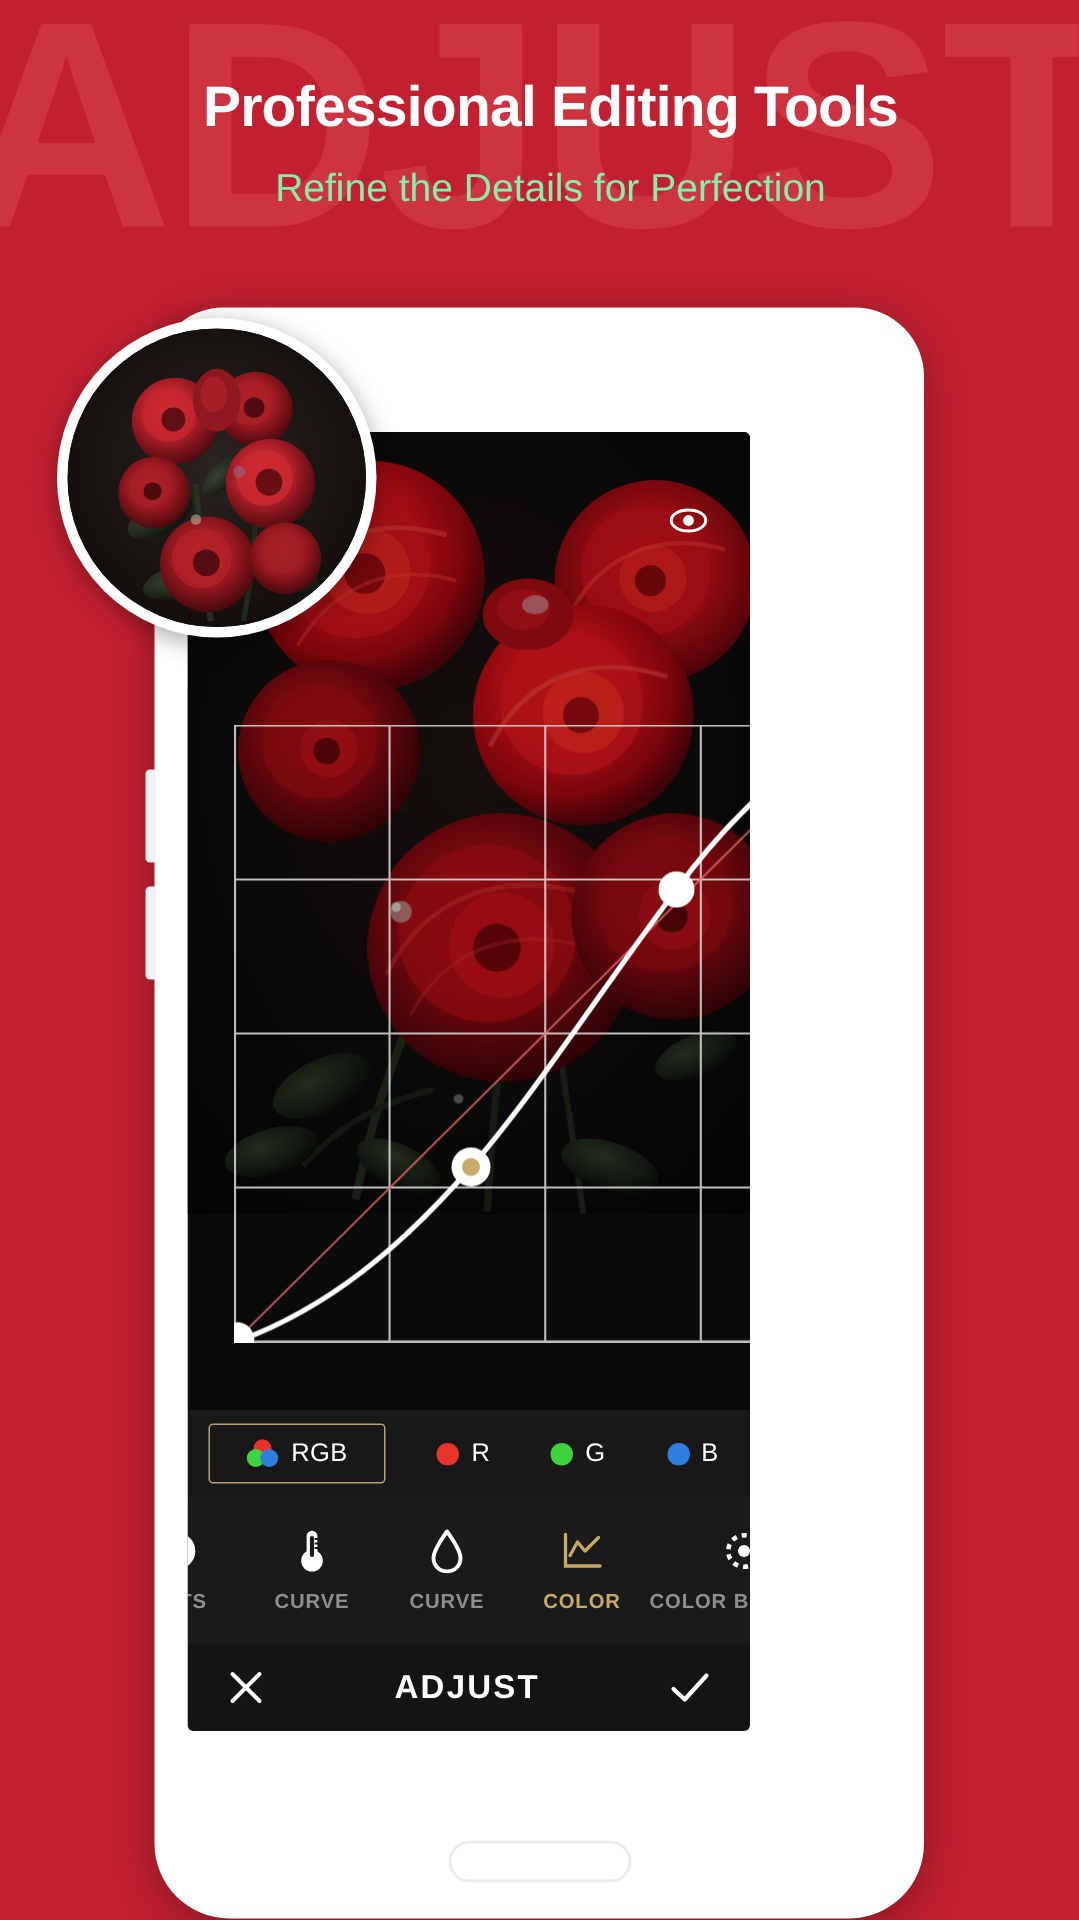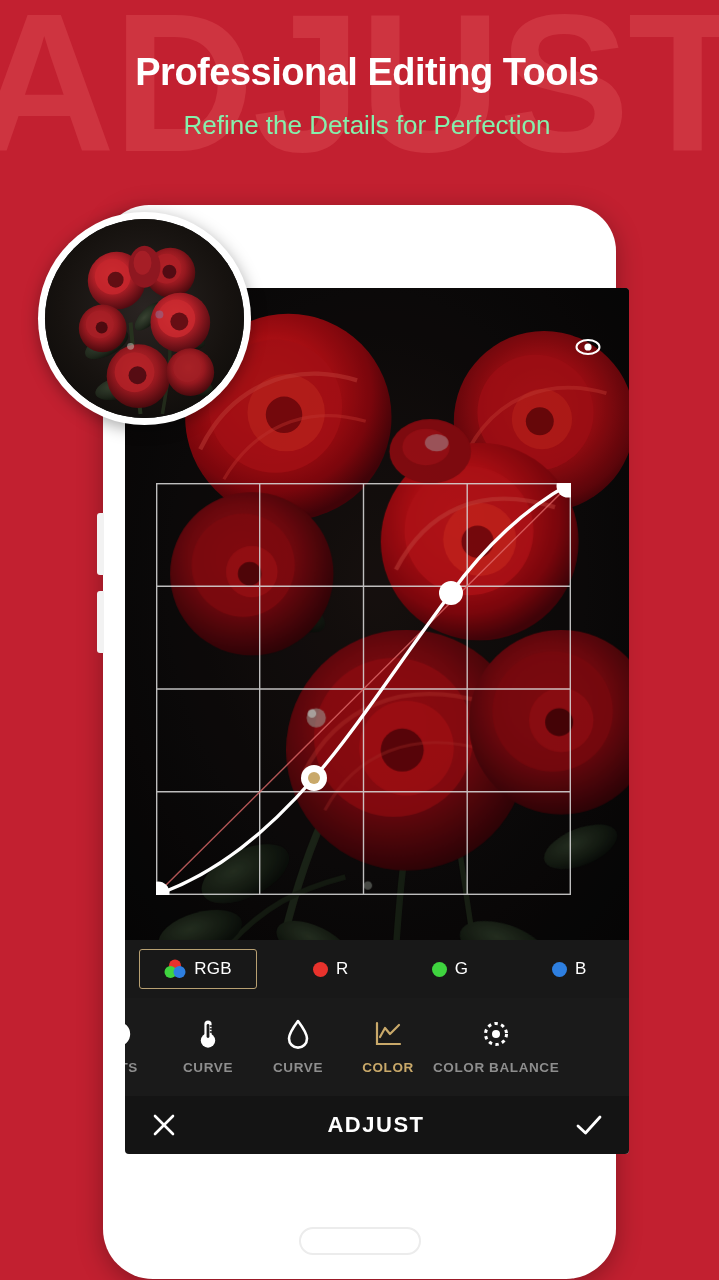--- a/index.html
+++ b/index.html
@@ -75,21 +75,21 @@
     bottom:24px;
     width:122px; height:28px;
     border:2px solid #ececec;
     border-radius:14px;
   }
 
   
   #screen {
     position:absolute;
     left:22px; top:83px;
-    width:504px; height:866px;
+    width:375px; height:866px;
     background:#e5e5e5;
     border-radius:4px;
     overflow:hidden;
   }
 
   
   #photo {
     position:absolute;
     left:0; top:0; right:0;
     height:652px;

